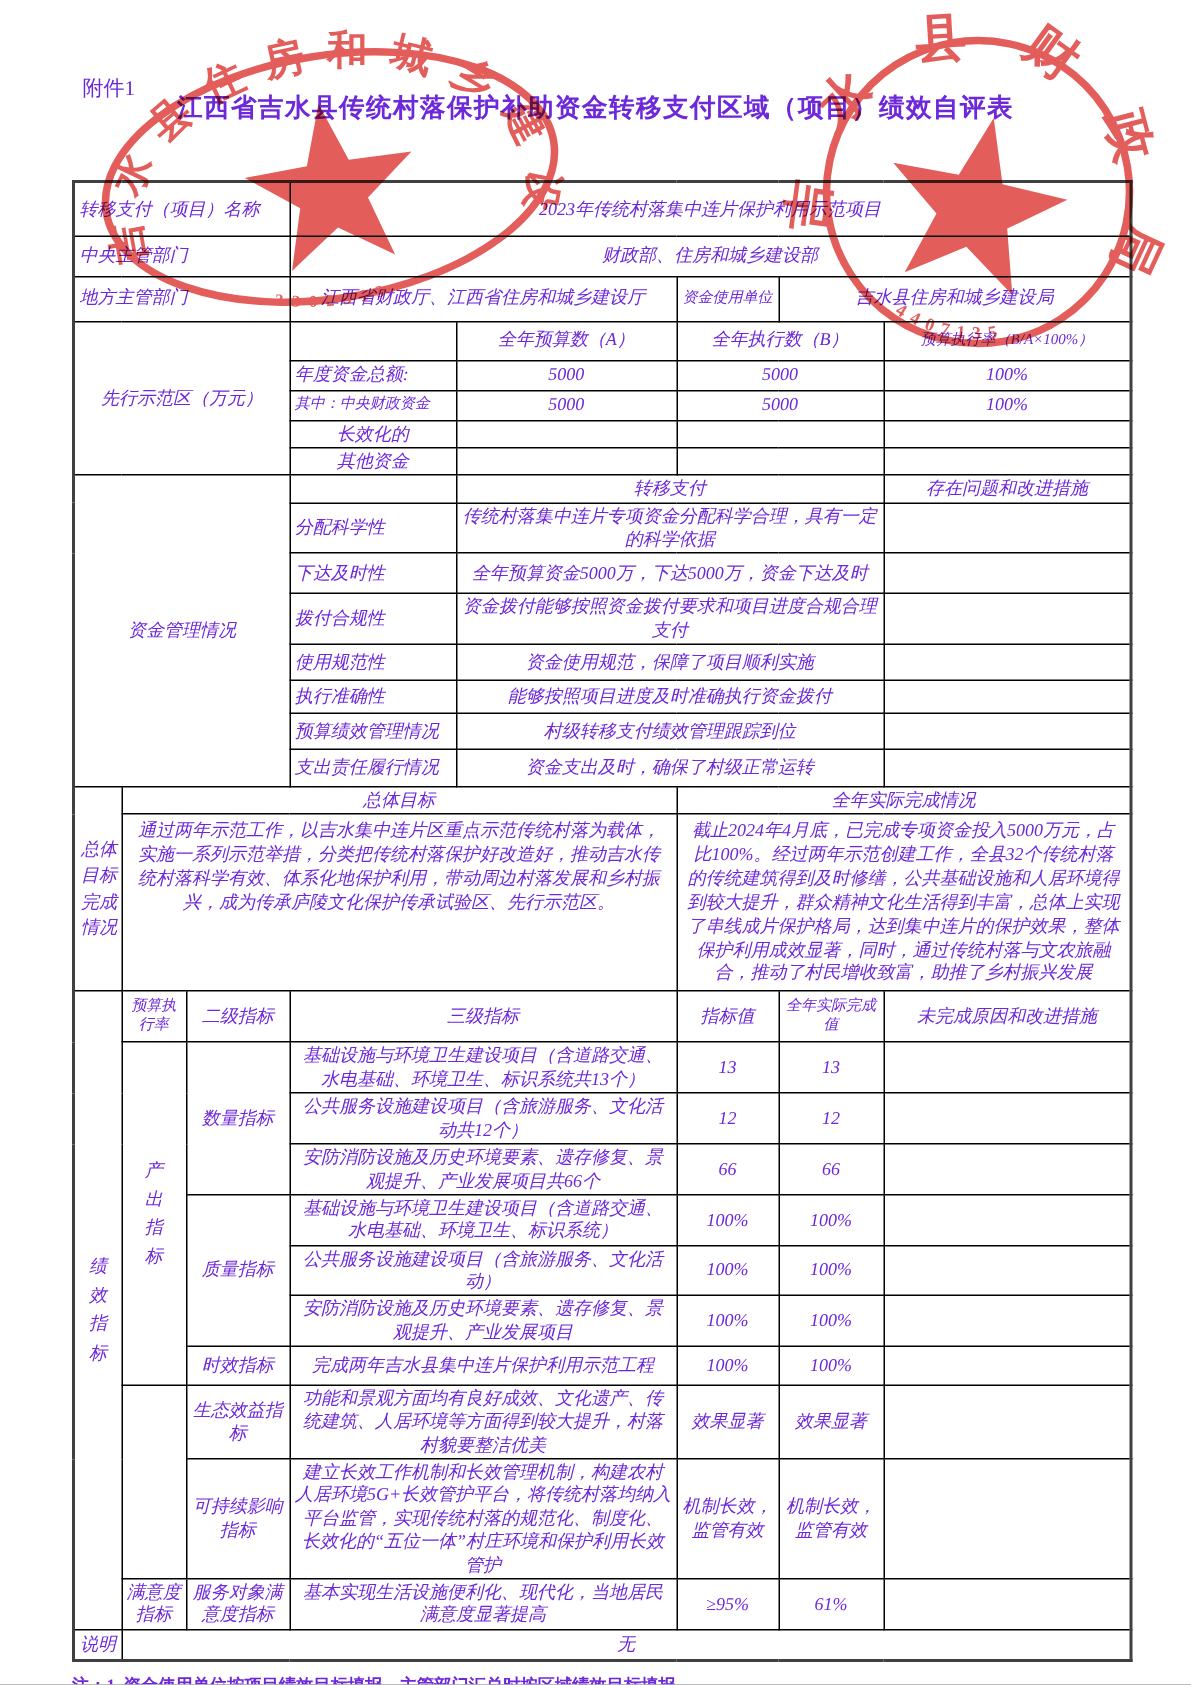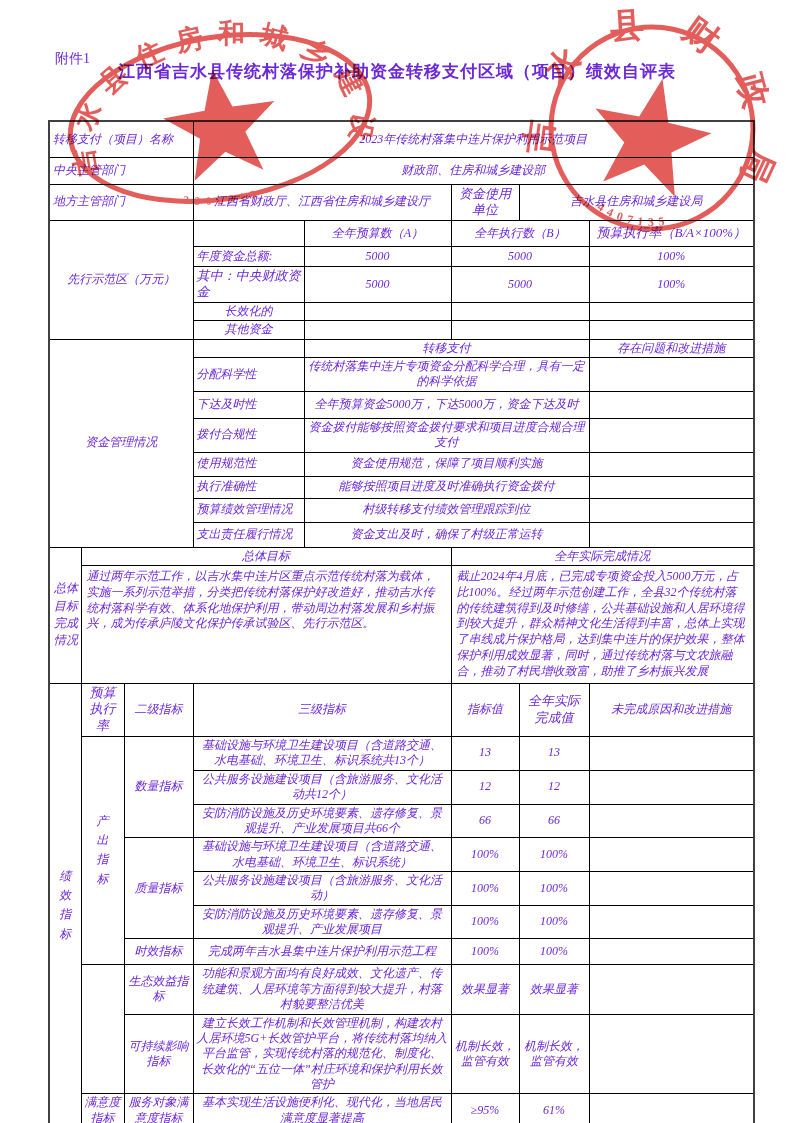--- a/index.html
+++ b/index.html
@@ -8,22 +8,22 @@
   .attachment{position:absolute;left:55px;top:50px;font-size:14px;}
   .doc-title{position:absolute;left:0;top:60px;width:100%;text-align:center;
              font-size:17px;font-weight:bold;letter-spacing:1px;}
   .doc-year{position:absolute;left:0;top:98px;width:100%;text-align:center;
             font-size:12px;font-weight:bold;}
   .table-wrap{position:absolute;left:48px;top:120px;width:705px;}
   table{border-collapse:collapse;table-layout:fixed;width:705px;border:2px solid #404040;font-style:italic;}
   td{border:1px solid #000;font-size:12px;line-height:1.28;text-align:center;
      vertical-align:middle;padding:1px 3px;word-break:break-all;}
   td.l{text-align:left;}
-  td.small{font-size:13px;}
-  td.para{font-size:12px;text-align:left;line-height:1.32;padding:3px 5px;vertical-align:top;}
+  td.small{font-size:10px;}
+  td.para{font-size:12px;text-align:center;line-height:1.32;padding:3px 5px;vertical-align:top;}
   .v1 div{width:14px;margin:0 auto;word-break:break-all;line-height:1.6;}
   .v2 div{width:26px;margin:2px auto;word-break:break-all;line-height:1.45;}
   .notes{margin-top:9px;width:705px;font-weight:bold;font-size:11.5px;line-height:1.3;}
   .note-line{margin-bottom:13px;}
   .seals{position:absolute;left:0;top:0;width:794px;height:1123px;pointer-events:none;
          mix-blend-mode:multiply;z-index:5;}
   .seal-text{font-family:"Liberation Serif","DejaVu Serif",serif;font-weight:bold;}
 </style>
 </head>
 <body>

